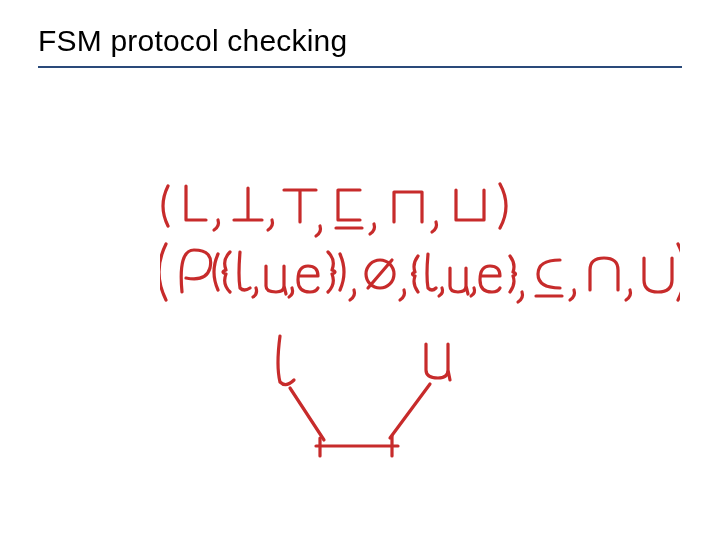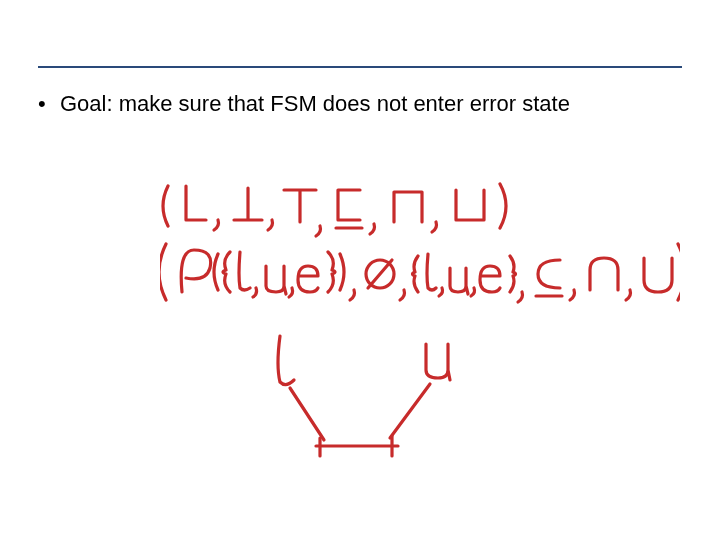--- a/index.html
+++ b/index.html
@@ -60,24 +60,24 @@
     top: 180px;
     width: 520px;
     height: 300px;
   }
 </style>
 </head>
 <body>
 
 <div class="slide">
 
+  <div class="title">FSM protocol checking</div>
   <div class="title-rule"></div>
 
   <div class="bullets">
-    <div class="bullet">Goal: make sure that FSM does not enter error state</div>
   </div>
 
   <svg class="handwriting" viewBox="0 0 520 300">
     <g fill="none" stroke="#c72b2b" stroke-width="3.2" stroke-linecap="round" stroke-linejoin="round">
 
       <path d="M8 6 Q-2 26 8 46"></path>
 
       <path d="M26 6 L26 40 L46 40"></path>
 
       <path d="M58 40 q2 6 -4 10"></path>

